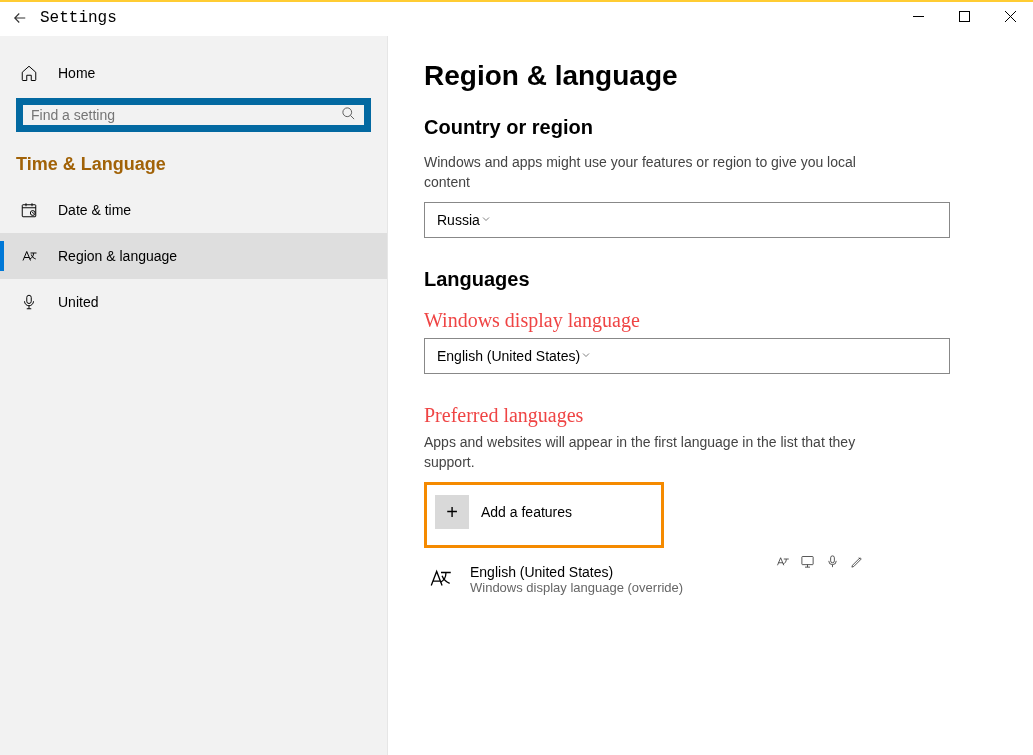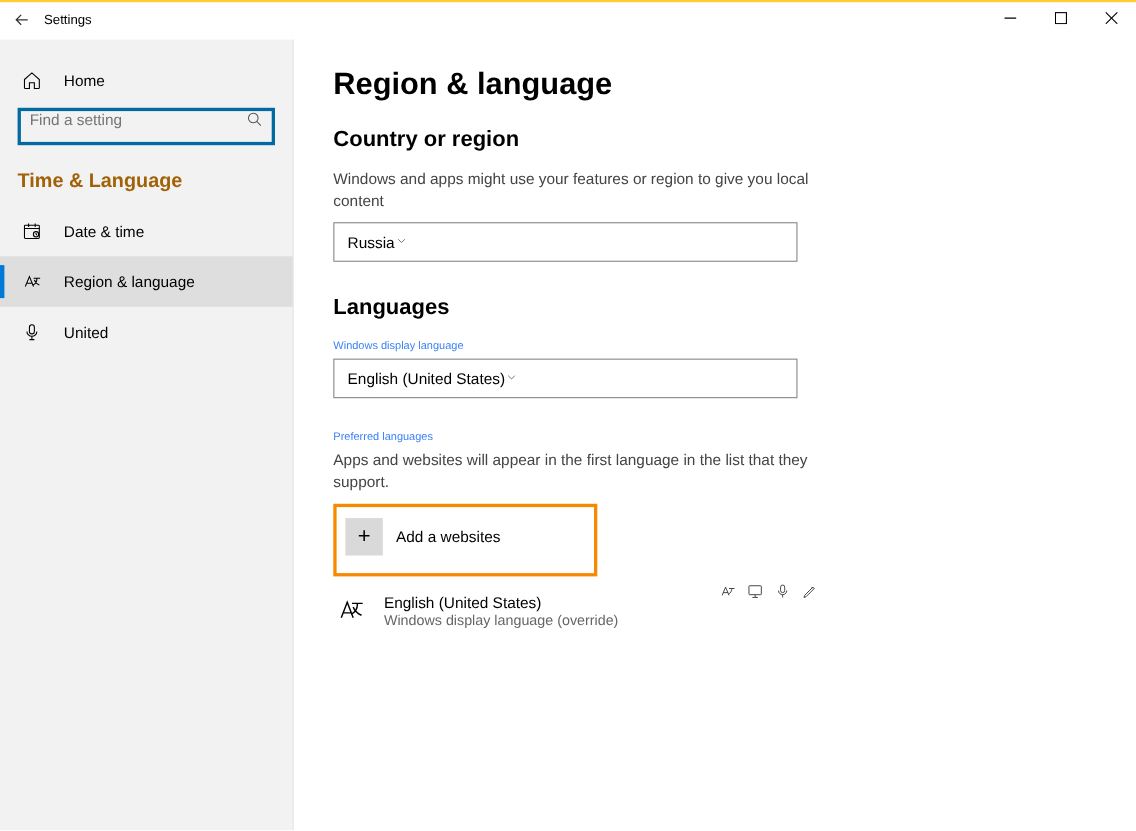--- a/index.html
+++ b/index.html
@@ -1,42 +1,42 @@
 <!DOCTYPE html>
 <html><head>
 <meta charset="utf-8">
 <style>
 * { margin: 0; padding: 0; box-sizing: border-box; font-family: 'Segoe UI', Tahoma, sans-serif; }
 body { width: 1033px; height: 755px; background: #fff; overflow: hidden; display: flex; flex-direction: column; }
 .titlebar { height: 36px; display: flex; align-items: center; position: relative; }
 .titlebar .back { width: 40px; display: flex; justify-content: center; font-size: 16px; color: #333; }
-.titlebar .title { font-size: 12px; color: #000; }
+.titlebar .title { font-size: 16px; color: #000; font-family: Liberation Mono, monospace; }
 .titlebar .controls { position: absolute; right: 0; top: 0; display: flex; }
 .titlebar .controls .ctrl { width: 46px; height: 32px; display: flex; align-items: center; justify-content: center; font-size: 12px; color: #000; }
 .titlebar .controls .ctrl svg { width: 11px; height: 11px; }
 .body { display: flex; flex: 1; }
-.sidebar { width: 267px; background: #f2f2f2; padding-top: 18px; border-right: 1px solid #e6e6e6; }
+.sidebar { width: 388px; background: #f2f2f2; padding-top: 18px; border-right: 1px solid #e6e6e6; }
 .sidebar .home-row { display: flex; align-items: center; padding: 10px 20px; gap: 20px; color: #000; }
 .sidebar .home-row .icon { width: 18px; display: flex; justify-content: center; }
 .sidebar .home-row .label { font-size: 14px; }
-.sidebar .search { margin: 6px 16px 18px 16px; border: 3px solid #0369a1; height: 34px; display: flex; align-items: flex-start; padding: 0 8px; background: #f2f2f2; }
+.sidebar .search { margin: 6px 16px 18px 16px; border: 7px solid #0369a1; height: 34px; display: flex; align-items: center; padding: 0 8px; background: #f2f2f2; }
 .sidebar .search input { border: none; flex: 1; background: transparent; font-size: 14px; outline: none; color: #555; }
 .sidebar .search .icon { color: #555; font-size: 14px; }
 .sidebar .category { font-size: 18px; font-weight: 600; color: #a16207; padding: 4px 16px 12px 16px; }
 .sidebar .nav-item { display: flex; align-items: center; padding: 14px 20px; gap: 20px; color: #000; position: relative; }
 .sidebar .nav-item.active::before { content: ''; position: absolute; left: 0; top: 8px; bottom: 8px; width: 4px; background: #0078d7; }
 .sidebar .nav-item.active { background: #dedede; }
 .sidebar .nav-item .icon { width: 18px; display: flex; justify-content: center; font-size: 16px; }
 .sidebar .nav-item .label { font-size: 14px; }
 .main { flex: 1; padding: 24px 36px; color: #000; }
 .main h1 { font-size: 28px; font-weight: 600; margin-bottom: 24px; }
 .main h2 { font-size: 20px; font-weight: 600; margin-bottom: 14px; }
 .main .desc { font-size: 14px; color: #444; max-width: 440px; line-height: 1.4; margin-bottom: 10px; }
-.main .subhead { font-size: 10px; color: #3b82f6; margin-bottom: 6px; margin-top: 18px; }
-.main .select { width: 422px; height: 36px; border: 1px solid #888; display: flex; align-items: center; padding: 0 12px; font-size: 14px; margin-bottom: 30px; }
+.main .subhead { font-size: 20px; color: #ef4444; margin-bottom: 6px; margin-top: 18px; font-family: Liberation Serif, serif; }
+.main .select { width: 526px; height: 36px; border: 1px solid #888; display: flex; align-items: center; padding: 0 12px; font-size: 14px; margin-bottom: 30px; }
 .main .select .chev { color: #555; }
 .highlight-box { border: 3px solid #f58a00; width: 240px; padding: 10px 10px 16px 8px; margin-top: 8px; margin-bottom: 10px; }
 .add-lang { display: flex; align-items: center; gap: 12px; }
 .add-lang .plus { width: 34px; height: 34px; background: #d9d9d9; display: flex; align-items: center; justify-content: center; font-size: 20px; font-weight: 300; }
 .add-lang .label { font-size: 14px; }
 .lang-item { display: flex; align-items: flex-start; gap: 16px; padding: 6px 0 0 4px; position: relative; width: 445px; }
 .lang-item .icon { font-size: 20px; margin-top: 2px; }
 .lang-item .text .name { font-size: 14px; }
 .lang-item .text .sub { font-size: 13px; color: #666; }
 .lang-item .badges { position: absolute; right: 4px; top: -4px; display: flex; gap: 10px; color: #333; font-size: 13px; }
@@ -150,21 +150,21 @@
             <polyline points="6 9 12 15 18 9"></polyline>
           </svg></span>
     </div>
 
     <div class="subhead">Preferred languages</div>
     <div class="desc">Apps and websites will appear in the first language in the list that they support.</div>
 
     <div class="highlight-box">
       <div class="add-lang">
         <div class="plus">+</div>
-        <div class="label">Add a websites</div>
+        <div class="label">Add a features</div>
       </div>
     </div>
 
     <div class="lang-item">
       <span class="icon">
         <svg width="26" height="26" viewBox="0 0 24 24" fill="none" stroke="currentColor" stroke-width="1.2">
             <path d="M3 18L8 5l5 13M4.6 14h6.8"></path>
             <path d="M12 6h9M16.5 6v1c0 3.5-2 6.5-5 8M13 9c1.2 3.2 3.5 5.5 7 7"></path>
           </svg>
       </span>

